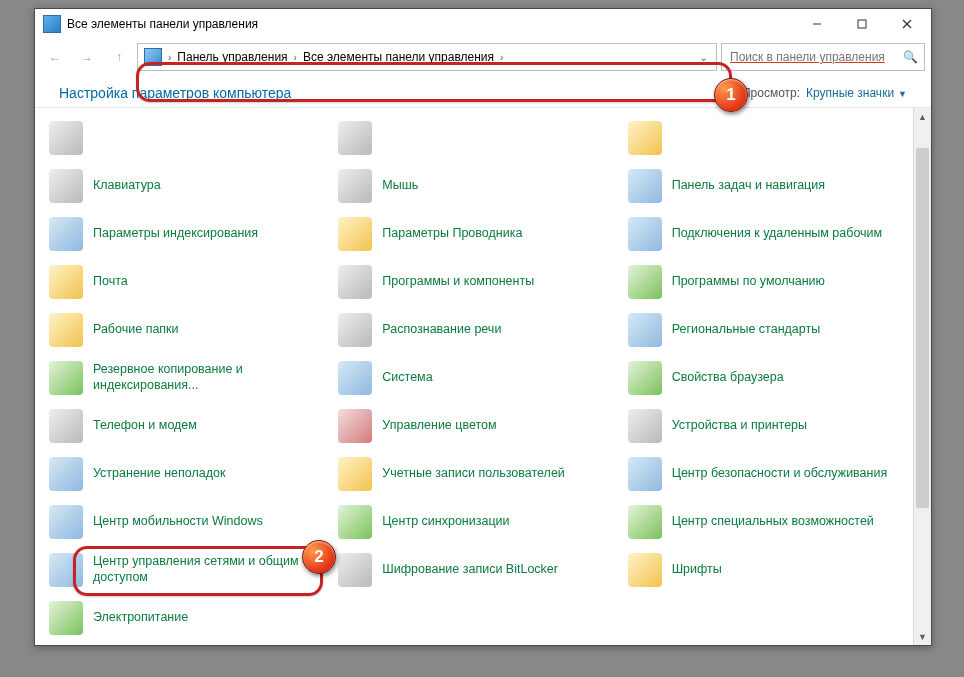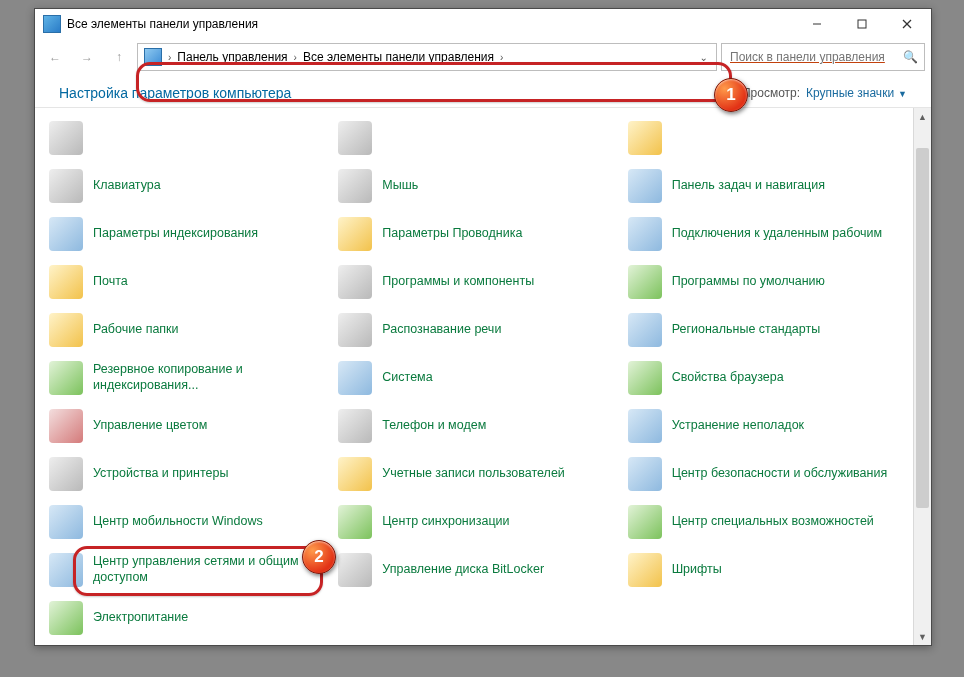--- a/index.html
+++ b/index.html
@@ -164,36 +164,36 @@
           </div>
           <div class="item">
             <div class="ic pA"></div>
             <div class="lbl">Система</div>
           </div>
           <div class="item">
             <div class="ic pC"></div>
             <div class="lbl">Свойства браузера</div>
           </div>
           <div class="item">
+            <div class="ic pE"></div>
+            <div class="lbl">Телефон и модем</div>
+          </div>
+          <div class="item">
             <div class="ic pD"></div>
             <div class="lbl">Управление цветом</div>
           </div>
           <div class="item">
             <div class="ic pE"></div>
-            <div class="lbl">Телефон и модем</div>
+            <div class="lbl">Устройства и принтеры</div>
           </div>
           <div class="item">
             <div class="ic pA"></div>
             <div class="lbl">Устранение неполадок</div>
           </div>
           <div class="item">
-            <div class="ic pE"></div>
-            <div class="lbl">Устройства и принтеры</div>
-          </div>
-          <div class="item">
             <div class="ic pB"></div>
             <div class="lbl">Учетные записи пользователей</div>
           </div>
           <div class="item">
             <div class="ic pA"></div>
             <div class="lbl">Центр безопасности и обслуживания</div>
           </div>
           <div class="item">
             <div class="ic pA"></div>
             <div class="lbl">Центр мобильности Windows</div>
@@ -205,21 +205,21 @@
           <div class="item">
             <div class="ic pC"></div>
             <div class="lbl">Центр специальных возможностей</div>
           </div>
           <div class="item">
             <div class="ic pA"></div>
             <div class="lbl">Центр управления сетями и общим доступом</div>
           </div>
           <div class="item">
             <div class="ic pE"></div>
-            <div class="lbl">Управление диска BitLocker</div>
+            <div class="lbl">Шифрование записи BitLocker</div>
           </div>
           <div class="item">
             <div class="ic pB"></div>
             <div class="lbl">Шрифты</div>
           </div>
           <div class="item">
             <div class="ic pC"></div>
             <div class="lbl">Электропитание</div>
           </div>
           <div class="item" style="visibility: hidden;">

